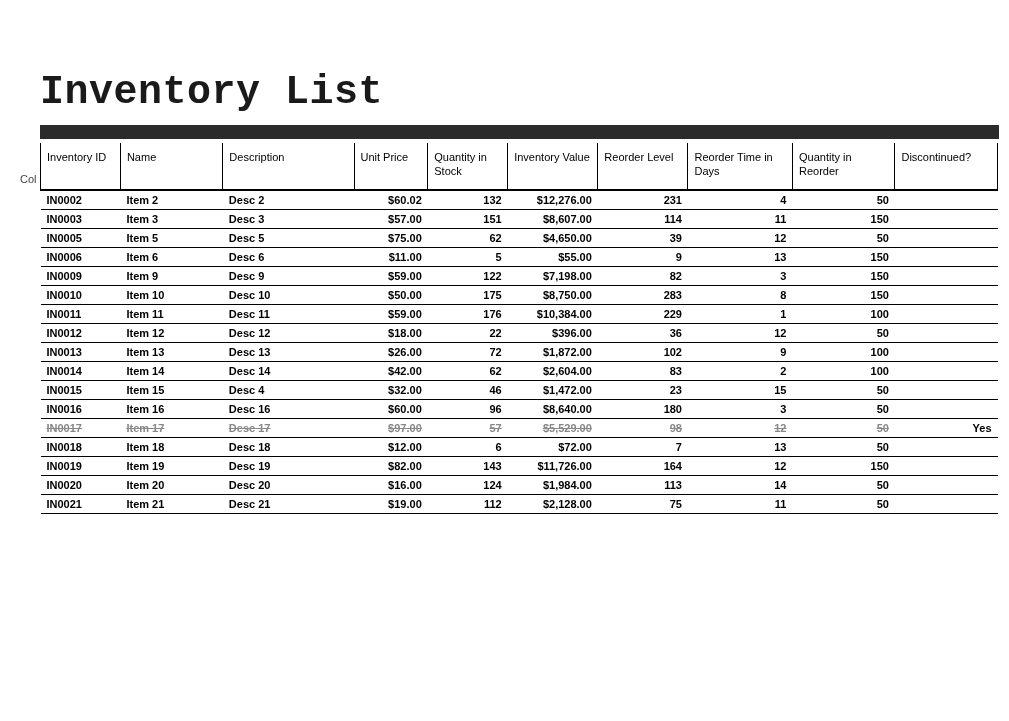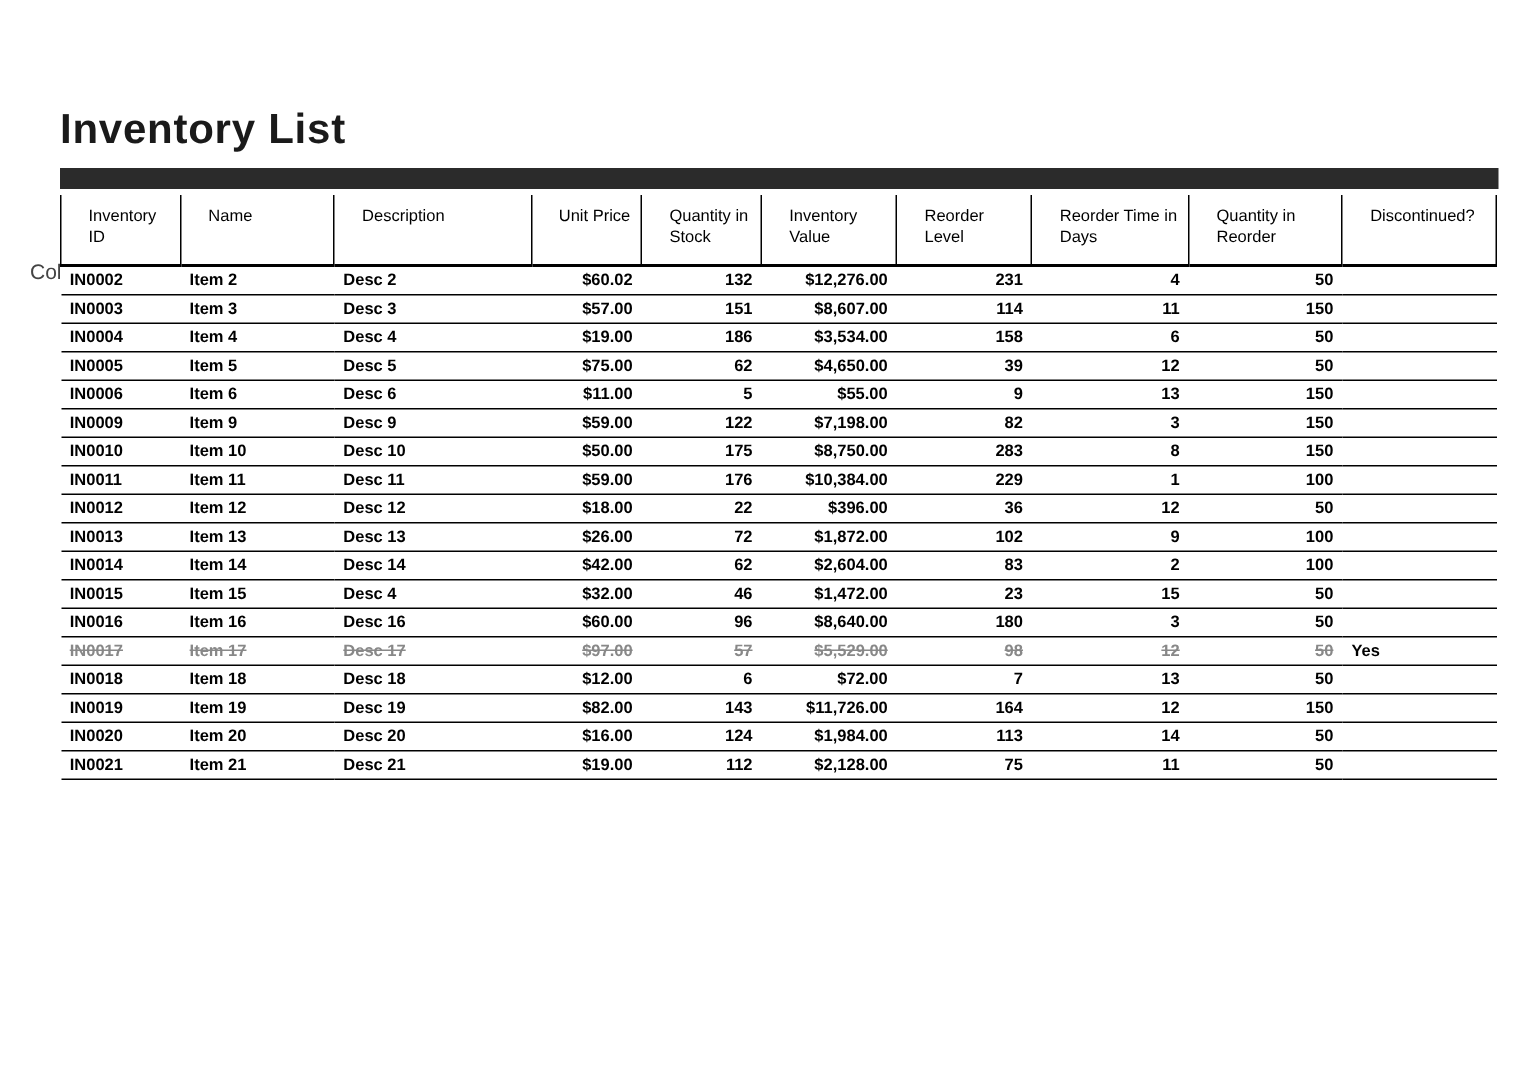--- a/index.html
+++ b/index.html
@@ -13,49 +13,49 @@
     position: relative;
     overflow: hidden;
   }
   .page {
     position: absolute;
     left: 40px;
     top: 70px;
     right: 10px;
   }
   .title {
-    font-family: Liberation Sans, sans-serif;
+    font-family: Liberation Mono, monospace;
     font-weight: 700;
-    font-size: 28px;
+    font-size: 40px;
     letter-spacing: 0.5px;
     color: #1a1a1a;
     margin: 0 0 10px 0;
   }
   .hr-thick {
     height: 14px;
     background: #2b2b2b;
     margin-bottom: 4px;
   }
   .side-label {
     position: absolute;
     left: -20px;
     top: 103px;
-    font-size: 14px;
+    font-size: 11px;
     color: #444;
   }
   table {
     border-collapse: collapse;
     width: 958px;
     table-layout: fixed;
     font-size: 11px;
   }
   thead th {
     text-align: left;
     font-weight: 400;
-    padding: 8px 6px 10px 18px;
+    padding: 8px 6px 10px 6px;
     border-left: 1px solid #000;
     border-right: 1px solid #000;
     vertical-align: top;
     line-height: 1.25;
     border-bottom: 2px solid #000;
     color: #000;
   }
   tbody td {
     padding: 3px 6px;
     border-bottom: 1px solid #000;
@@ -70,21 +70,21 @@
   col.c-price{ width: 72px; }
   col.c-qty  { width: 78px; }
   col.c-val  { width: 88px; }
   col.c-re   { width: 88px; }
   col.c-rt   { width: 102px; }
   col.c-qr   { width: 100px; }
   col.c-disc { width: 100px; }
 
   td.a-right { text-align: right; }
   td.a-left  { text-align: left; }
-  td.a-center{ text-align: left; }
+  td.a-center{ text-align: right; }
 
   tr.discontinued td {
     color: #888;
     text-decoration: line-through;
   }
   tr.discontinued td.no-strike {
     text-decoration: none;
     color: #000;
   }
 </style>
@@ -143,32 +143,20 @@
           <td class="a-left">Desc 3</td>
           <td class="a-right">$57.00</td>
           <td class="a-right">151</td>
           <td class="a-right">$8,607.00</td>
           <td class="a-right">114</td>
           <td class="a-right">11</td>
           <td class="a-right">150</td>
           <td class="a-center no-strike"></td>
         </tr>
         <tr>
-          <td class="a-left">IN0004</td>
-          <td class="a-left">Item 4</td>
-          <td class="a-left">Desc 4</td>
-          <td class="a-right">$19.00</td>
-          <td class="a-right">186</td>
-          <td class="a-right">$3,534.00</td>
-          <td class="a-right">158</td>
-          <td class="a-right">6</td>
-          <td class="a-right">50</td>
-          <td class="a-center no-strike"></td>
-        </tr>
-        <tr>
           <td class="a-left">IN0005</td>
           <td class="a-left">Item 5</td>
           <td class="a-left">Desc 5</td>
           <td class="a-right">$75.00</td>
           <td class="a-right">62</td>
           <td class="a-right">$4,650.00</td>
           <td class="a-right">39</td>
           <td class="a-right">12</td>
           <td class="a-right">50</td>
           <td class="a-center no-strike"></td>

